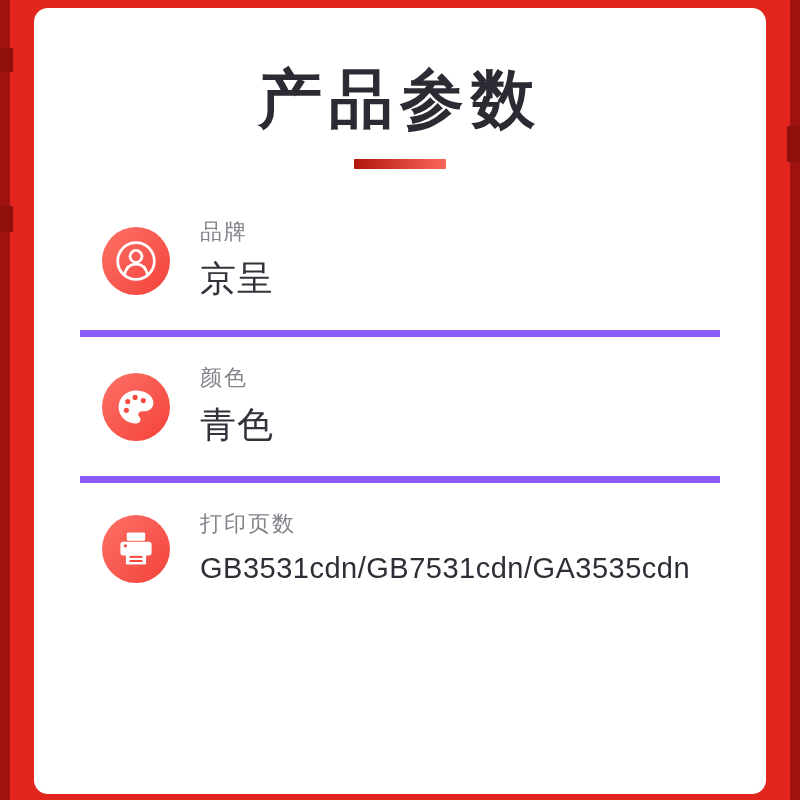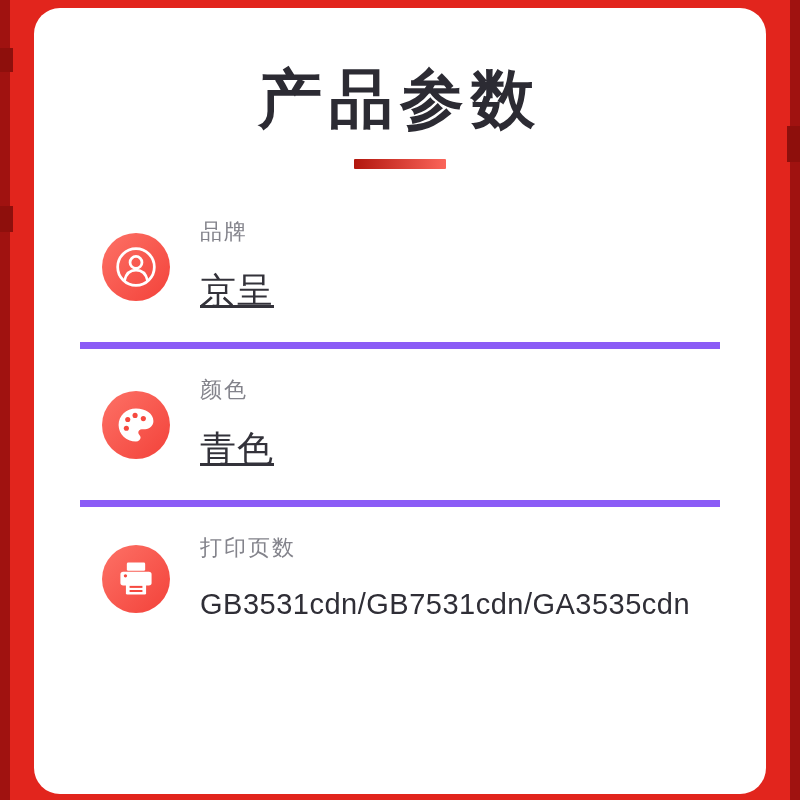--- a/index.html
+++ b/index.html
@@ -15,21 +15,21 @@
   }
   .deco { position:absolute; background:#8e0f0c; }
   .deco-1 { left:0;  top:48px;  width:13px; height:24px; }
   .deco-2 { right:0; top:126px; width:13px; height:36px; }
   .deco-3 { left:0;  top:206px; width:13px; height:26px; }
 
   .card {
     position:absolute;
     left:34px; right:34px; top:8px; bottom:6px;
     background:#ffffff;
-    border-radius:26px;
+    border-radius:14px;
     padding:42px 46px 30px 46px;
   }
 
   .title {
     text-align:center;
     font-size:64px;
     font-weight:900;
     color:#2c2b33;
     letter-spacing:7px;
     margin-top:6px;
@@ -56,23 +56,23 @@
 
   .icon-circle {
     flex:0 0 68px;
     width:68px; height:68px;
     border-radius:50%;
     background:linear-gradient(135deg,#fd7166,#f3423a);
     display:flex; align-items:center; justify-content:center;
   }
   .icon-circle svg { width:44px; height:44px; display:block; }
 
-  .spec-text { display:flex; flex-direction:column; gap:20px; }
+  .spec-text { display:flex; flex-direction:column; gap:8px; }
   .spec-label { font-size:22px; color:#83838b; letter-spacing:2px; }
-  .spec-value { font-size:36px; color:#33323a; letter-spacing:1px;text-decoration:underline; }
+  .spec-value { font-size:36px; color:#33323a; letter-spacing:1px; }
 
   .value-line { display:flex; align-items:baseline; gap:12px; }
   .spec-value-big { font-size:40px; color:#2f2e36; }
   .spec-note { font-size:22px; color:#7b7b83; }
 
   .models-value { font-size:29px; color:#2f2e36; line-height:1.45; letter-spacing:0.5px; }
 </style>
 </head>
 <body>
 

